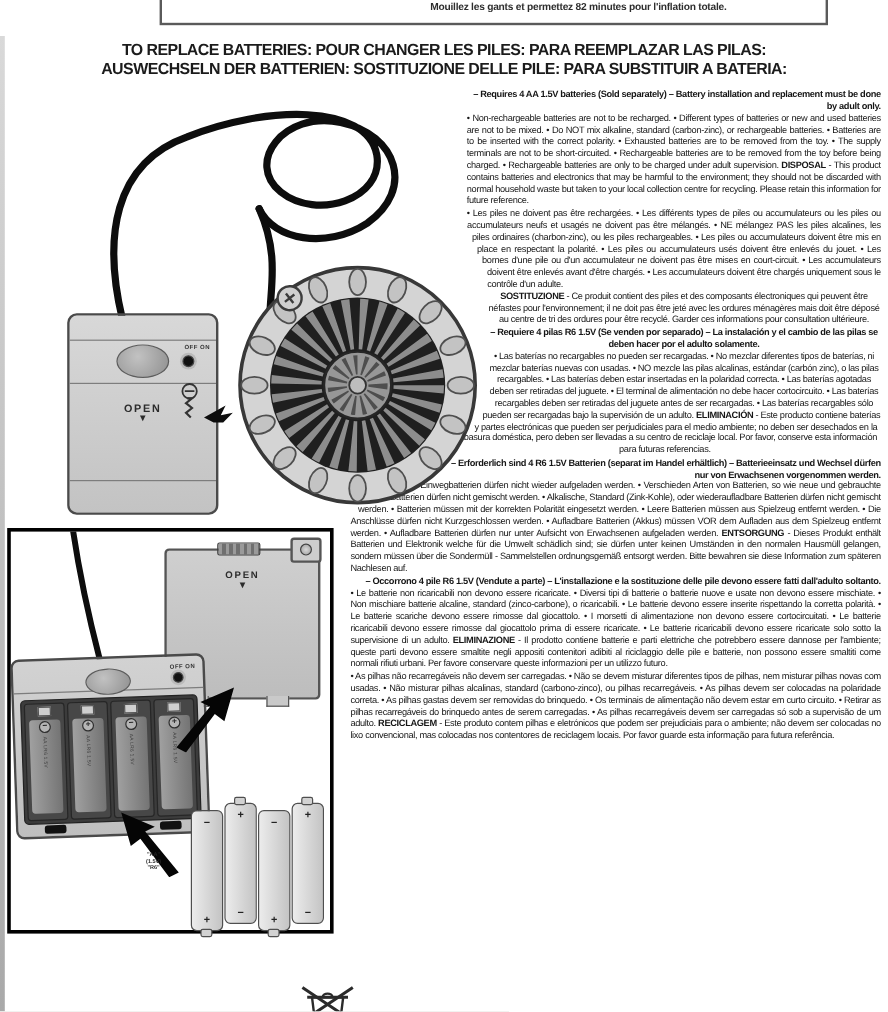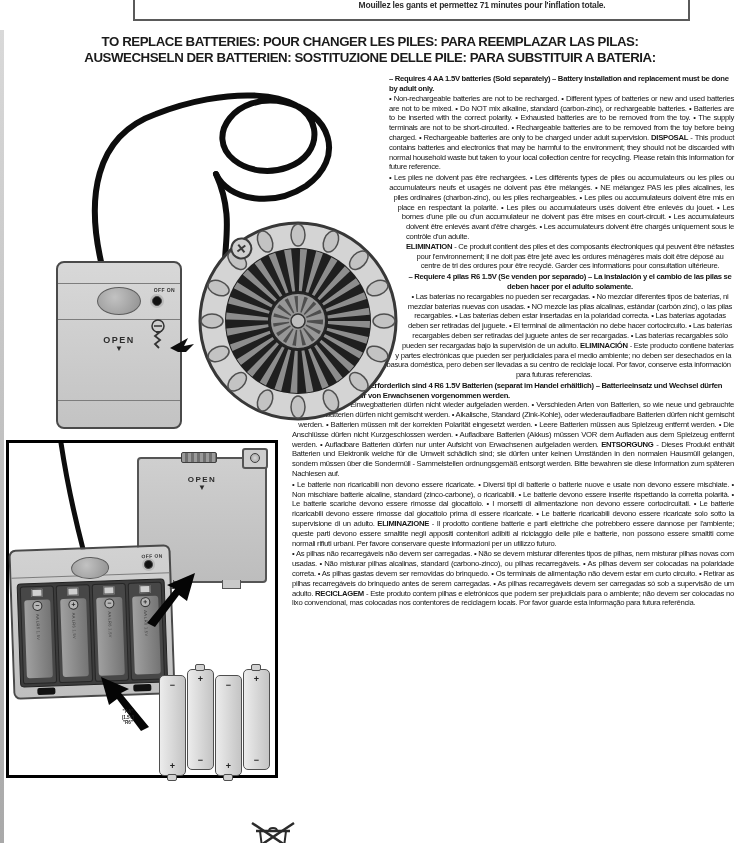--- a/index.html
+++ b/index.html
@@ -10,21 +10,21 @@
   .topbox{position:absolute;top:-26px;left:133px;width:553px;height:43px;border:2px solid #5a5a5a;background:#fff;}
   .topbox p{position:absolute;top:24px;left:160px;width:374px;margin:0;text-align:center;
             font-size:8.5px;font-weight:bold;color:#2e2e2e;filter:blur(.35px);letter-spacing:-.2px;}
   
   .content{position:absolute;top:32px;left:6px;right:6px;}
   .title{margin:2px 44px 9px;text-align:center;font-weight:bold;font-size:13.4px;line-height:15.6px;
          letter-spacing:-.45px;transform:scaleX(.99);}
   .title span{display:block;}
   
   .sec{font-size:7.7px;line-height:9.8px;letter-spacing:-.28px;text-align:justify;margin-bottom:1px;color:#161616;}
-  .sec .intro{font-weight:bold;text-align:left;}
+  .sec .intro{font-weight:bold;text-align:right;}
   .sec b{font-weight:bold;}
   .sec.centered, .sec .centered{text-align:center;}
   
   .floatA{float:left;width:400px;height:362px;margin:0 4px 2px 0;position:relative;
           shape-outside:polygon(0 0,383px 0,383px 118px,400px 158px,400px 262px,336px 330px,248px 362px,0 362px);}
   .floatA svg.wire{position:absolute;left:0;top:0;}
   .fan{position:absolute;left:192px;top:147px;}
   .bbox1{position:absolute;left:50px;top:187px;width:122px;height:164px;background:linear-gradient(180deg,#d8d8d8,#c3c3c3);
          border:2px solid #4a4a4a;border-radius:8px;}
   .seam{position:absolute;left:0;right:0;height:0;border-top:1.5px solid #7d7d7d;}
@@ -61,21 +61,21 @@
   .barrow{position:absolute;}
   .weee{position:absolute;left:246px;top:821px;}
 </style>
 </head>
 <body>
 
 <div class="page">
   <div class="left-band"></div>
 
   <div class="topbox">
-    <p>Mouillez les gants et permettez 71 minutes pour l'inflation totale.</p>
+    <p>Mouillez les gants et permettez 82 minutes pour l'inflation totale.</p>
   </div>
 
   <div class="content">
     <div class="title">
       <span>TO REPLACE BATTERIES: POUR CHANGER LES PILES: PARA REEMPLAZAR LAS PILAS:</span>
       <span>AUSWECHSELN DER BATTERIEN: SOSTITUZIONE DELLE PILE: PARA SUBSTITUIR A BATERIA:</span>
     </div>
 
     <div class="floatA">
       <svg class="wire" width="400" height="362" viewBox="0 0 400 362">
@@ -137,21 +137,21 @@
       </svg>
     </div>
 
     <div class="sec">
       <div class="intro">– Requires 4 AA 1.5V batteries (Sold separately) – Battery installation and replacement must be done by adult only.</div>
       <div><span>• Non-rechargeable batteries are not to be recharged. • Different types of batteries or new and used batteries are not to be mixed. • Do NOT mix alkaline, standard (carbon-zinc), or rechargeable batteries. • Batteries are to be inserted with the correct polarity. • Exhausted batteries are to be removed from the toy. • The supply terminals are not to be short-circuited. • Rechargeable batteries are to be removed from the toy before being charged. • Rechargeable batteries are only to be charged under adult supervision.</span> <b>DISPOSAL</b><span> - This product contains batteries and electronics that may be harmful to the environment; they should not be discarded with normal household waste but taken to your local collection centre for recycling. Please retain this information for future reference.</span></div>
     </div>
 
     <div class="sec">
       <div>• Les piles ne doivent pas être rechargées. • Les différents types de piles ou accumulateurs ou les piles ou accumulateurs neufs et usagés ne doivent pas être mélangés. • NE mélangez PAS les piles alcalines, les piles ordinaires (charbon-zinc), ou les piles rechargeables. • Les piles ou accumulateurs doivent être mis en place en respectant la polarité. • Les piles ou accumulateurs usés doivent être enlevés du jouet. • Les bornes d'une pile ou d'un accumulateur ne doivent pas être mises en court-circuit. • Les accumulateurs doivent être enlevés avant d'être chargés. • Les accumulateurs doivent être chargés uniquement sous le contrôle d'un adulte.</div>
-      <div class="centered"><b>ELIMINATION</b><span> - Ce produit contient des piles et des composants électroniques qui peuvent être néfastes pour l'environnement; il ne doit pas être jeté avec les ordures ménagères mais doit être déposé au centre de tri des ordures pour être recyclé. Garder ces informations pour consultation ultérieure.</span></div>
+      <div class="centered"><b>SOSTITUZIONE</b><span> - Ce produit contient des piles et des composants électroniques qui peuvent être néfastes pour l'environnement; il ne doit pas être jeté avec les ordures ménagères mais doit être déposé au centre de tri des ordures pour être recyclé. Garder ces informations pour consultation ultérieure.</span></div>
     </div>
 
     <div class="sec centered">
       <div class="intro" style="text-align:center;">– Requiere 4 pilas R6 1.5V (Se venden por separado) – La instalación y el cambio de las pilas se deben hacer por el adulto solamente.</div>
       <div><span>• Las baterías no recargables no pueden ser recargadas. • No mezclar diferentes tipos de baterías, ni mezclar baterías nuevas con usadas. • NO mezcle las pilas alcalinas, estándar (carbón zinc), o las pilas recargables. • Las baterías deben estar insertadas en la polaridad correcta. • Las baterías agotadas deben ser retiradas del juguete. • El terminal de alimentación no debe hacer cortocircuito. • Las baterías recargables deben ser retiradas del juguete antes de ser recargadas. • Las baterías recargables sólo pueden ser recargadas bajo la supervisión de un adulto.</span> <b>ELIMINACIÓN</b><span> - Este producto contiene baterías y partes electrónicas que pueden ser perjudiciales para el medio ambiente; no deben ser desechados en la basura doméstica, pero deben ser llevadas a su centro de reciclaje local. Por favor, conserve esta información para futuras referencias.</span></div>
     </div>
 
     <div class="floatB">
       <div class="dbox">
         <svg width="120" height="110" viewBox="0 0 120 110" style="position:absolute;left:0;top:0;">
@@ -245,20 +245,21 @@
         </div>
       </div>
     </div>
 
     <div class="sec">
       <div class="intro">– Erforderlich sind 4 R6 1.5V Batterien (separat im Handel erhältlich) – Batterieeinsatz und Wechsel dürfen nur von Erwachsenen vorgenommen werden.</div>
       <div><span>• Einwegbatterien dürfen nicht wieder aufgeladen werden. • Verschieden Arten von Batterien, so wie neue und gebrauchte Batterien dürfen nicht gemischt werden. • Alkalische, Standard (Zink-Kohle), oder wiederaufladbare Batterien dürfen nicht gemischt werden. • Batterien müssen mit der korrekten Polarität eingesetzt werden. • Leere Batterien müssen aus Spielzeug entfernt werden. • Die Anschlüsse dürfen nicht Kurzgeschlossen werden. • Aufladbare Batterien (Akkus) müssen VOR dem Aufladen aus dem Spielzeug entfernt werden. • Aufladbare Batterien dürfen nur unter Aufsicht von Erwachsenen aufgeladen werden.</span> <b>ENTSORGUNG</b><span> - Dieses Produkt enthält Batterien und Elektronik welche für die Umwelt schädlich sind; sie dürfen unter keinen Umständen in den normalen Hausmüll gelangen, sondern müssen über die Sondermüll - Sammelstellen ordnungsgemäß entsorgt werden. Bitte bewahren sie diese Information zum späteren Nachlesen auf.</span></div>
     </div>
 
     <div class="sec">
+      <div class="intro">– Occorrono 4 pile R6 1.5V (Vendute a parte) – L'installazione e la sostituzione delle pile devono essere fatti dall'adulto soltanto.</div>
       <div><span>• Le batterie non ricaricabili non devono essere ricaricate. • Diversi tipi di batterie o batterie nuove e usate non devono essere mischiate. • Non mischiare batterie alcaline, standard (zinco-carbone), o ricaricabili. • Le batterie devono essere inserite rispettando la corretta polarità. • Le batterie scariche devono essere rimosse dal giocattolo. • I morsetti di alimentazione non devono essere cortocircuitati. • Le batterie ricaricabili devono essere rimosse dal giocattolo prima di essere ricaricate. • Le batterie ricaricabili devono essere ricaricate solo sotto la supervisione di un adulto.</span> <b>ELIMINAZIONE</b><span> - Il prodotto contiene batterie e parti elettriche che potrebbero essere dannose per l'ambiente; queste parti devono essere smaltite negli appositi contenitori adibiti al riciclaggio delle pile e batterie, non possono essere smaltiti come normali rifiuti urbani. Per favore conservare queste informazioni per un utilizzo futuro.</span></div>
     </div>
 
     <div class="sec">
       <div><span>• As pilhas não recarregáveis não devem ser carregadas. • Não se devem misturar diferentes tipos de pilhas, nem misturar pilhas novas com usadas. • Não misturar pilhas alcalinas, standard (carbono-zinco), ou pilhas recarregáveis. • As pilhas devem ser colocadas na polaridade correta. • As pilhas gastas devem ser removidas do brinquedo. • Os terminais de alimentação não devem estar em curto circuito. • Retirar as pilhas recarregáveis do brinquedo antes de serem carregadas. • As pilhas recarregáveis devem ser carregadas só sob a supervisão de um adulto.</span> <b>RECICLAGEM</b><span> - Este produto contem pilhas e eletrónicos que podem ser prejudiciais para o ambiente; não devem ser colocadas no lixo convencional, mas colocadas nos contentores de reciclagem locais. Por favor guarde esta informação para futura referência.</span></div>
     </div>
   </div>
 
   <svg class="weee" width="54" height="42" viewBox="0 0 54 42">
     <path d="M14 10 H40 L37 34 H17 Z" fill="none" stroke="#2b2b2b" stroke-width="2"></path>

